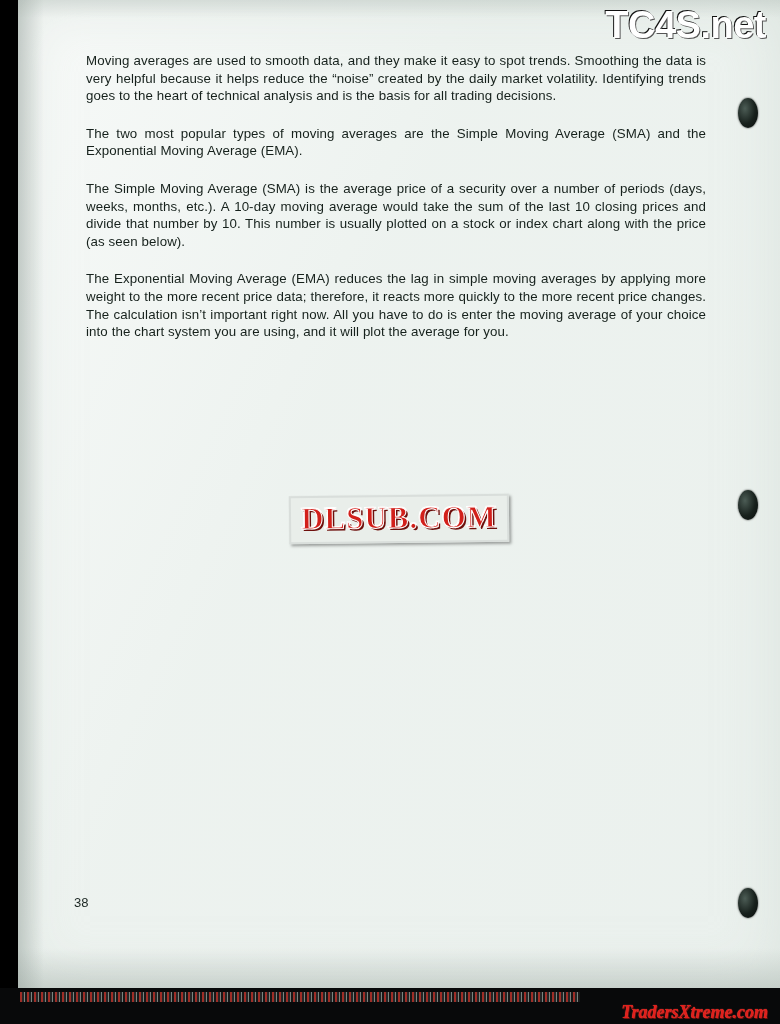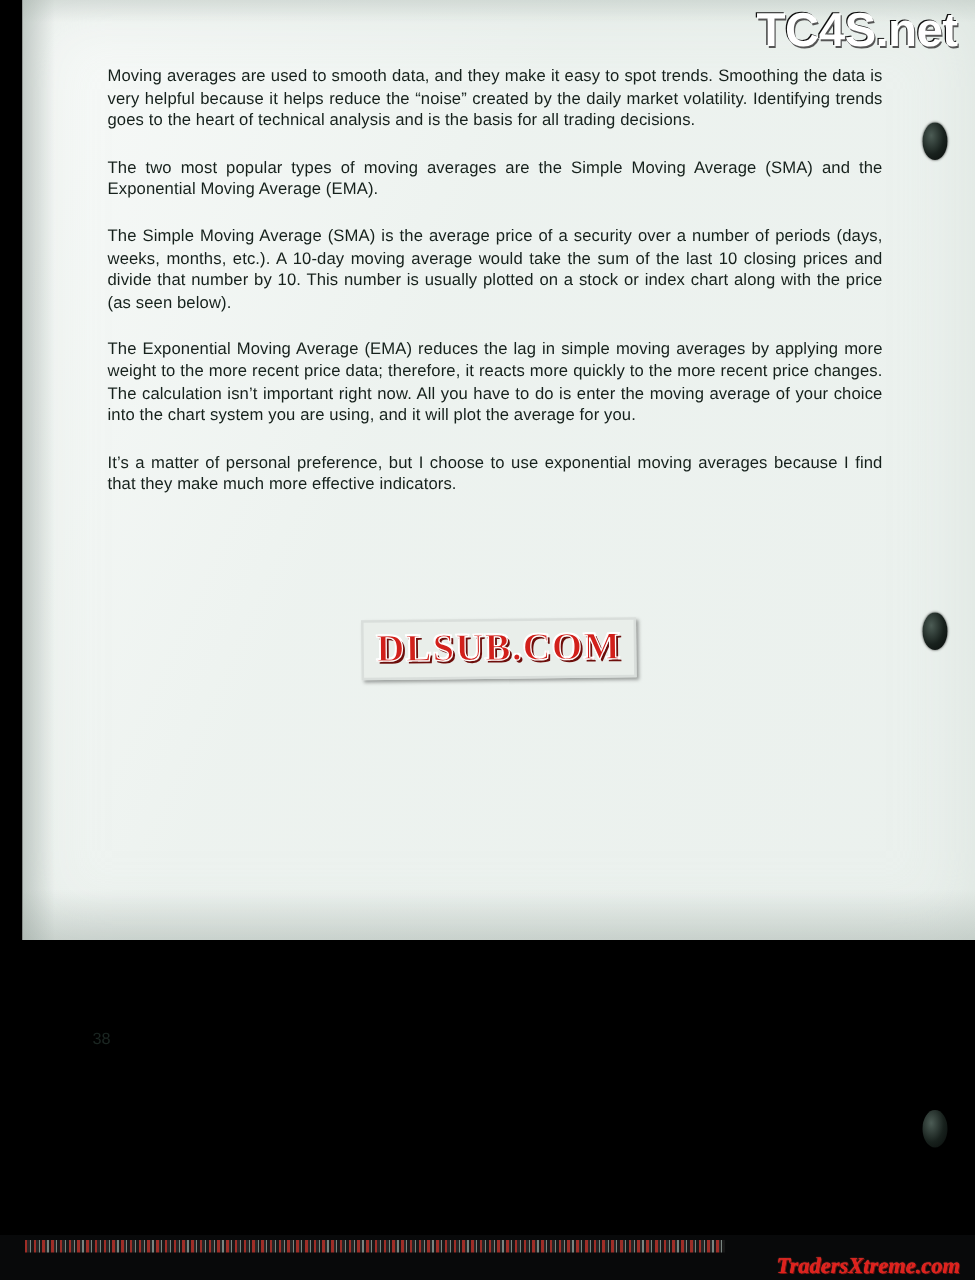--- a/index.html
+++ b/index.html
@@ -20,21 +20,21 @@
     height: 1024px;
     background: #000000;
   }
 
   
   .sheet {
     position: absolute;
     left: 18px;
     top: 0px;
     width: 762px;
-    height: 752px;
+    height: 988px;
     background: #eef3f0;
     background-image:
       linear-gradient(115deg, rgba(255,255,255,0.55) 0%, rgba(233,240,236,0.2) 40%, rgba(228,236,232,0.35) 100%);
     box-shadow: inset 0 0 60px rgba(205,216,210,0.55);
   }
   
   .sheet-left-shade {
     position: absolute;
     left: 0;
     top: 0;
@@ -161,42 +161,41 @@
     color: #16211c;
     text-align: justify;
     text-justify: inter-word;
     letter-spacing: 0.1px;
   }
   .para:last-child { margin-bottom: 0; }
 
   .page-number {
     position: absolute;
     left: 56px;
-    top: 823px;
+    top: 895px;
     font-family: "Liberation Sans", sans-serif;
     font-size: 13px;
     color: #1b2622;
   }
 </style>
 </head>
 <body>
 
 <div id="page">
 
   <div class="sheet">
     <div class="sheet-left-shade"></div>
     <div class="sheet-top-shade"></div>
     <div class="sheet-bottom-shade"></div>
 
     <div class="content">
       <p class="para">Moving averages are used to smooth data, and they make it easy to spot trends. Smoothing the data is very helpful because it helps reduce the “noise” created by the daily market volatility.  Identifying trends goes to the heart of technical analysis and is the basis for all trading decisions.</p>
       <p class="para">The two most popular types of moving averages are the Simple Moving Average (SMA) and the Exponential Moving Average (EMA).</p>
       <p class="para">The Simple Moving Average (SMA) is the average price of a security over a number of periods (days, weeks, months, etc.).  A 10-day moving average would take the sum of the last 10 closing prices and divide that number by 10.  This number is usually plotted on a stock or index chart along with the price (as seen below).</p>
       <p class="para">The Exponential Moving Average (EMA) reduces the lag in simple moving averages by applying more weight to the more recent price data; therefore, it reacts more quickly to the more recent price changes.  The calculation isn’t important right now.  All you have to do is enter the moving average of your choice into the chart system you are using, and it will plot the average for you.</p>
-      <p class="para">It’s a matter of personal preference, but I choose to use exponential moving averages because I find that they make much more effective indicators.</p>
     </div>
 
     <div class="watermark">
       <span class="watermark-text">DLSUB.COM</span>
     </div>
 
     <div class="page-number">38</div>
 
     <div class="hole h1"></div>
     <div class="hole h2"></div>

